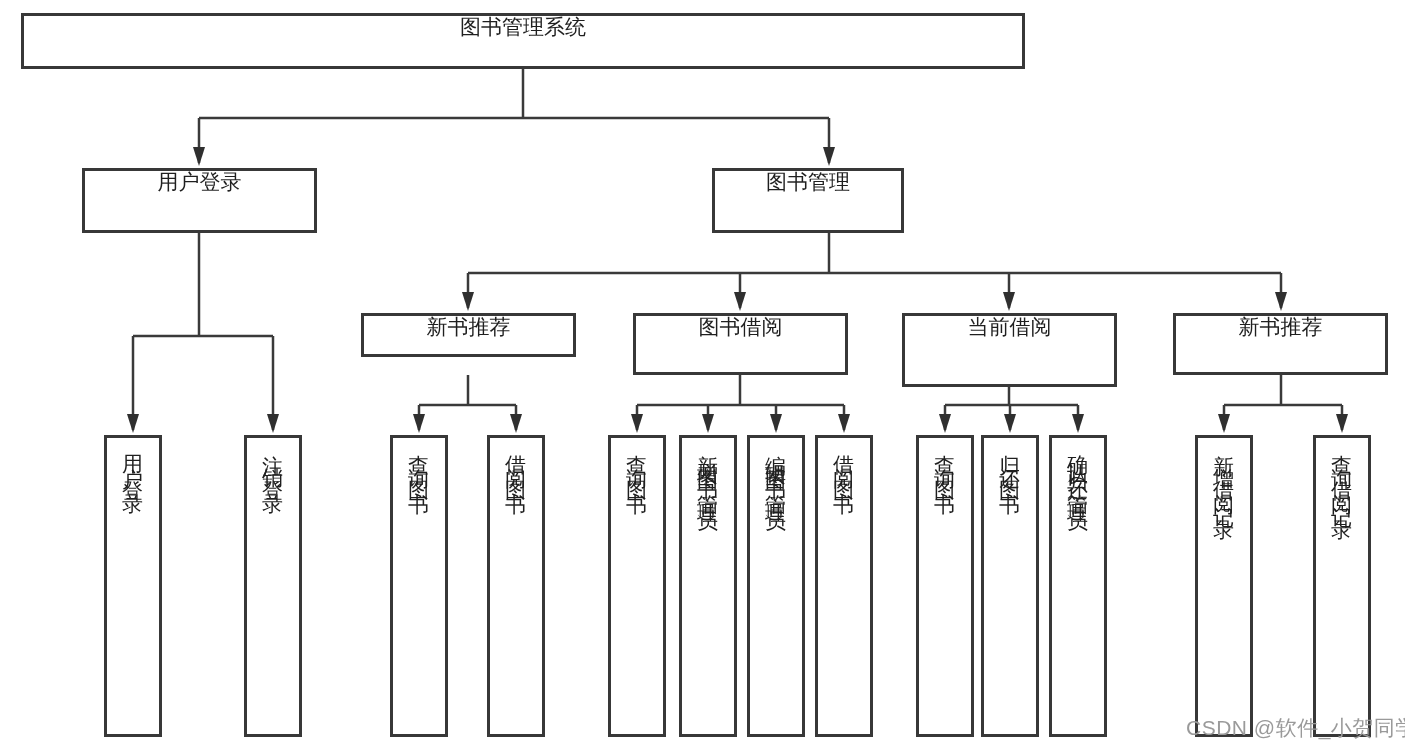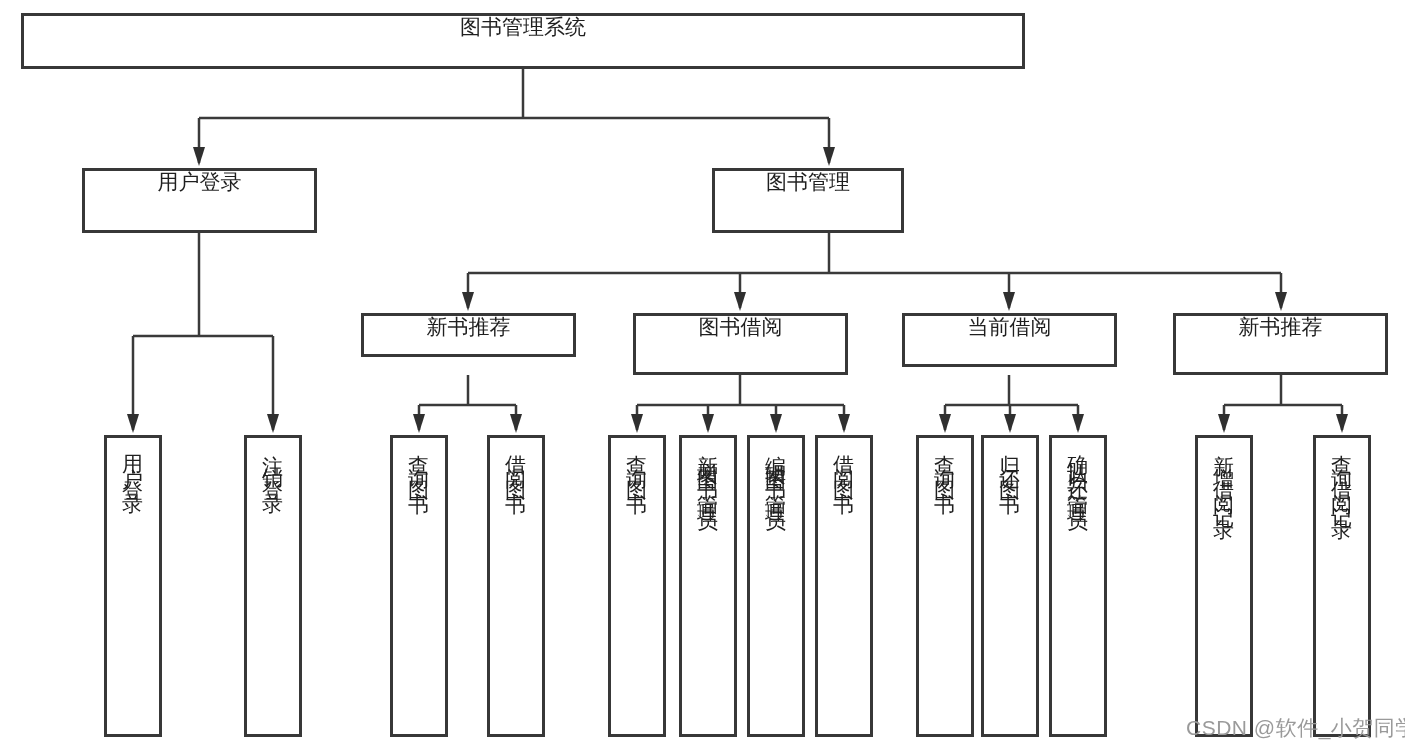--- a/index.html
+++ b/index.html
@@ -88,21 +88,21 @@
   <div class="box" style="left:712px;top:168px;width:192px;height:65px">
     <span>图书管理</span>
   </div>
 
   <div class="box" style="left:361px;top:313px;width:215px;height:44px">
     <span>新书推荐</span>
   </div>
   <div class="box" style="left:633px;top:313px;width:215px;height:62px">
     <span>图书借阅</span>
   </div>
-  <div class="box" style="left:902px;top:313px;width:215px;height:54px">
+  <div class="box" style="left:902px;top:313px;width:215px;height:74px">
     <span>当前借阅</span>
   </div>
   <div class="box" style="left:1173px;top:313px;width:215px;height:62px">
     <span>新书推荐</span>
   </div>
 
   <div class="box" style="left:104px;top:435px;width:58px;height:302px">
     <span class="vtext">用户登录</span>
   </div>
   <div class="box" style="left:244px;top:435px;width:58px;height:302px">

